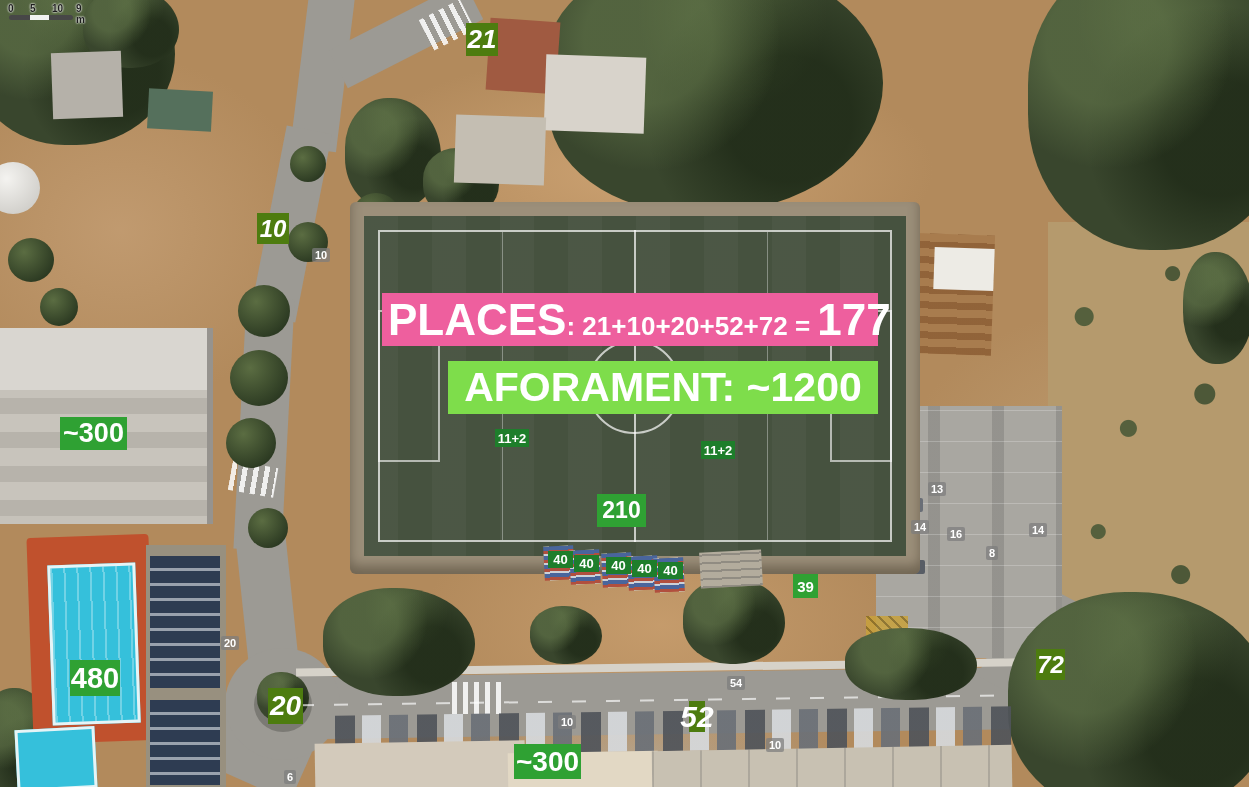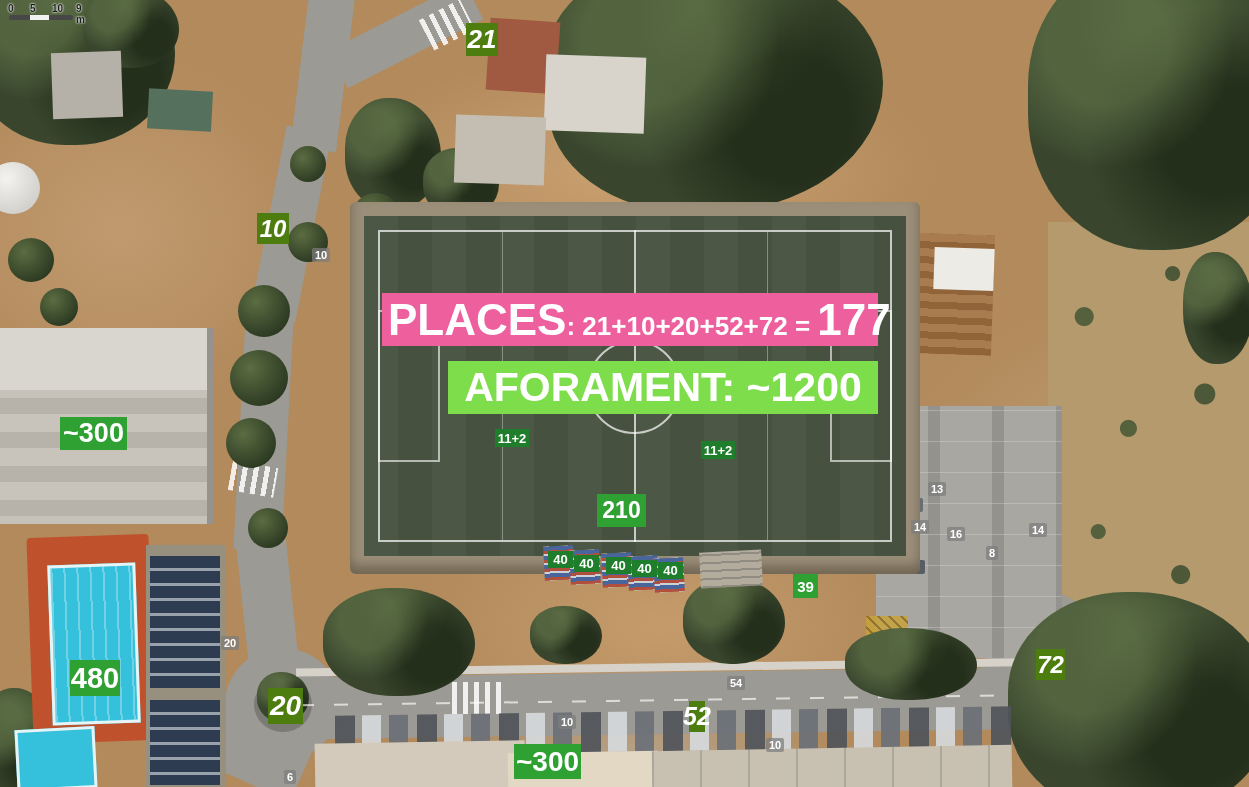--- a/index.html
+++ b/index.html
@@ -151,21 +151,21 @@
   .st10{left:766px;top:738px;} .st11{left:284px;top:770px;}
 
   
   .badge{display:flex;align-items:center;justify-content:center;color:#fff;font-weight:700;}
   .pink{background:#4d7c0f;font-style:italic;}
   .green{background:#2fa133;}
   .dgreen{background:#1e7e2b;}
   .a21{left:466px;top:23px;width:32px;height:33px;font-size:26px;}
   .a10{left:257px;top:213px;width:32px;height:31px;font-size:24px;}
   .a20{left:268px;top:688px;width:35px;height:36px;font-size:28px;}
-  .a52{left:689px;top:701px;width:16px;height:31px;font-size:25px;}
+  .a52{left:689px;top:701px;width:16px;height:31px;font-size:30px;}
   .a72{left:988px;top:649px;width:29px;height:31px;font-size:24px;margin-left:48px;}
   .c300a{left:60px;top:417px;width:67px;height:33px;font-size:27px;}
   .c380{left:70px;top:660px;width:50px;height:36px;font-size:29px;}
   .c210{left:597px;top:494px;width:49px;height:33px;font-size:23px;}
   .c300b{left:514px;top:744px;width:67px;height:35px;font-size:28px;}
   .c24{left:793px;top:574px;width:25px;height:24px;font-size:15px;}
   .p112a{left:495px;top:429px;width:34px;height:18px;font-size:13px;}
   .p112b{left:701px;top:441px;width:34px;height:18px;font-size:13px;}
   .s40{width:25px;height:17px;font-size:13px;}
   .s40a{left:548px;top:551px;} .s40b{left:574px;top:555px;} .s40c{left:606px;top:557px;}

